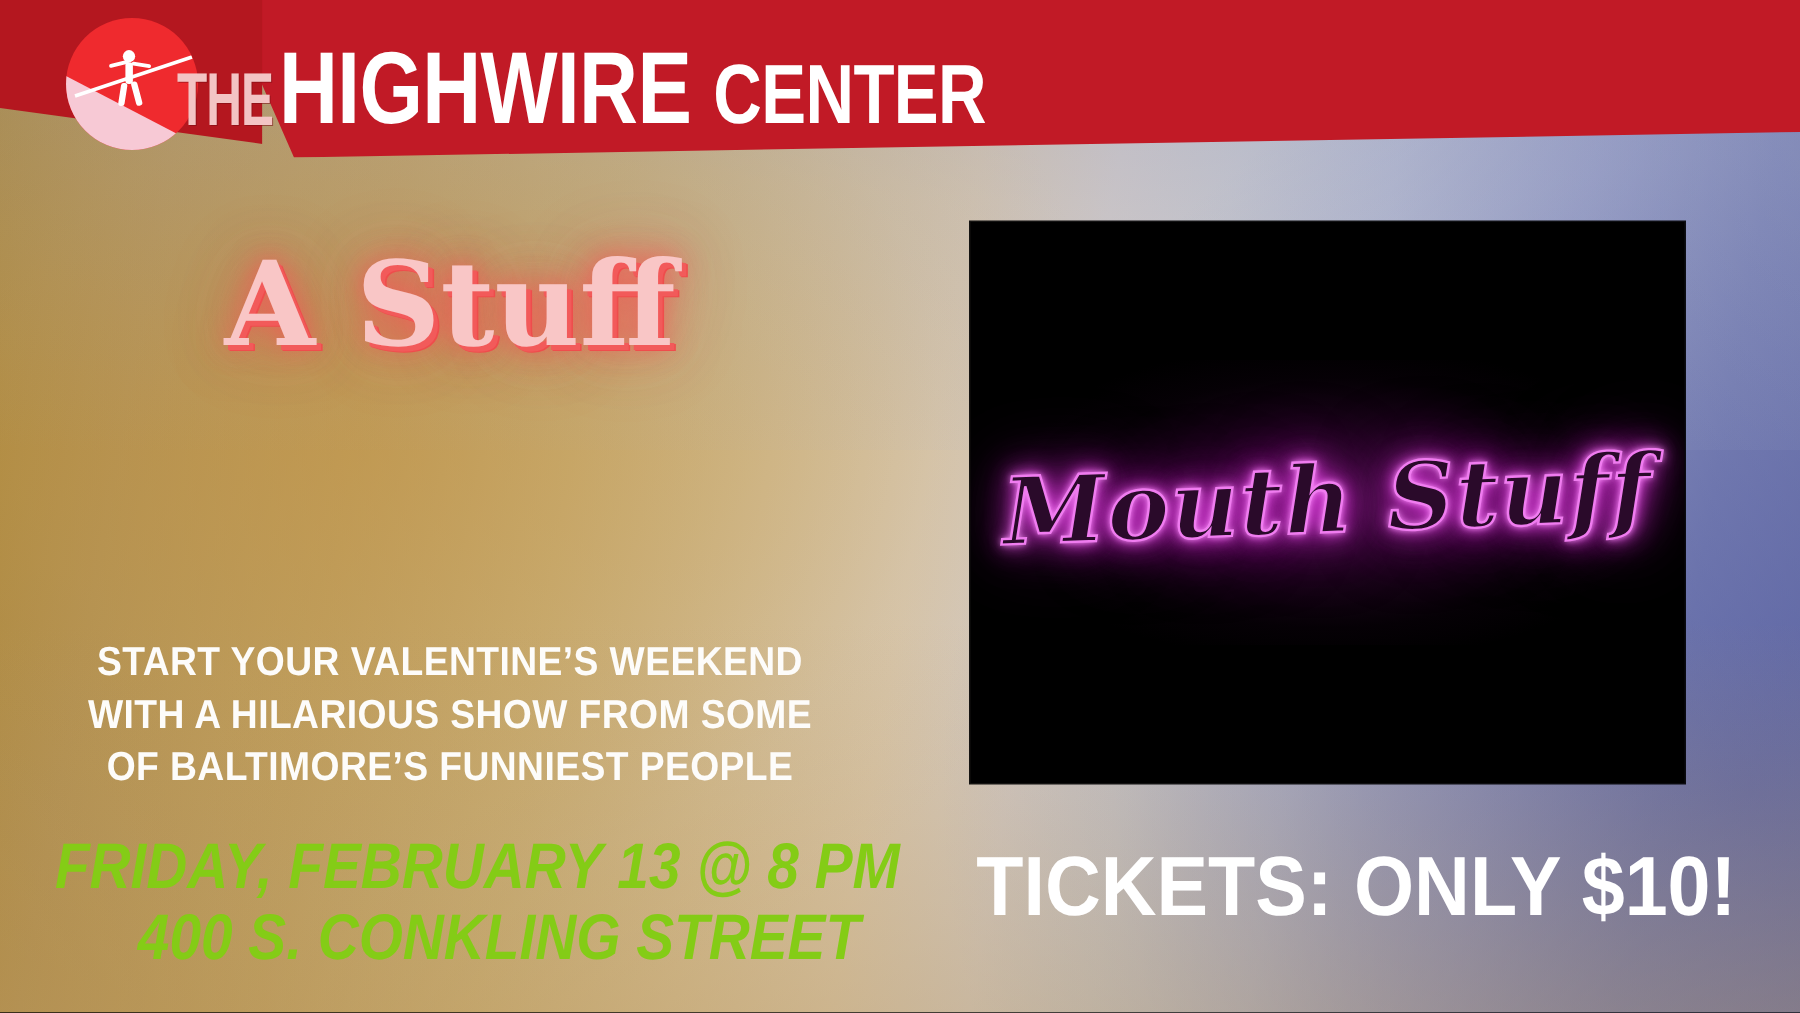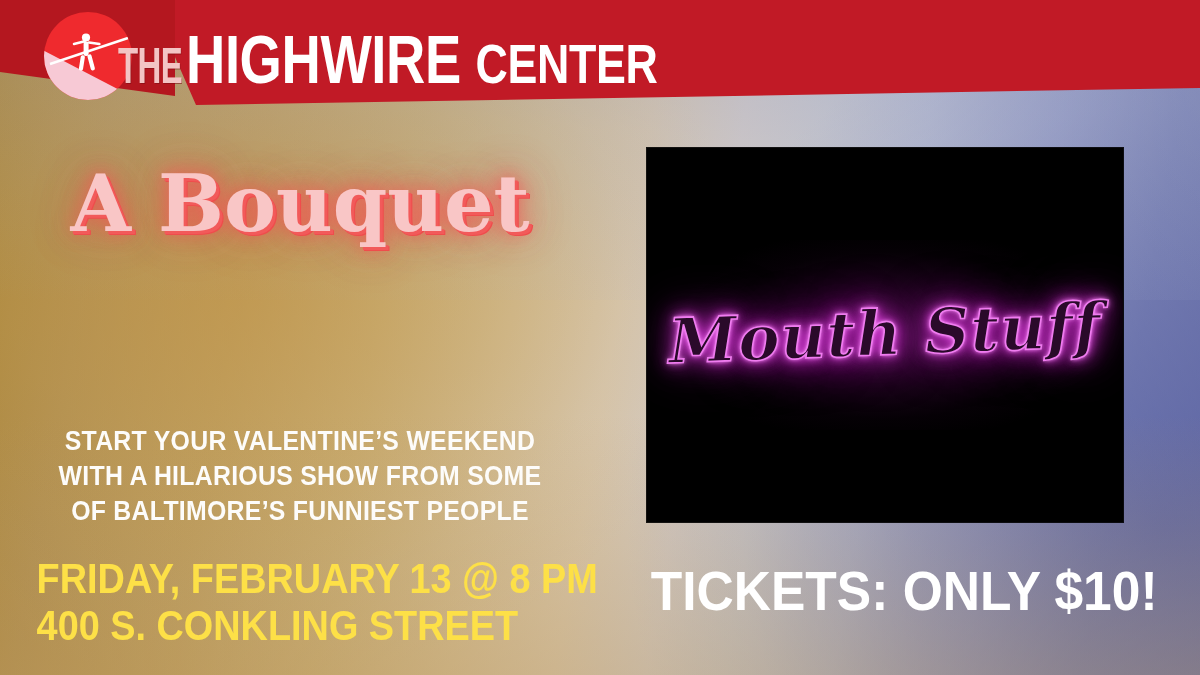--- a/index.html
+++ b/index.html
@@ -167,24 +167,25 @@
     letter-spacing:0.3px;
     color:#fdfcfa;
     transform:scaleX(0.92);
   }
   .subtitle div { white-space:nowrap; }
 
   
   .detail-block {
     position:absolute; left:0; top:556px;
     width:610px;
-    text-align:left;
-    font-family:"Liberation Sans Narrow","Liberation Sans", sans-serif;
-    font-weight:bold;
-    color:#fde047;
+    text-align:right;
+    font-family:"Liberation Sans Narrow","Liberation Sans", sans-serif;
+    font-weight:bold;
+    color:#84cc16;
+    font-style:italic;
   }
   .detail-date {
     font-size:43px; line-height:1.06;
     letter-spacing:0px;
     transform:scaleX(0.88);
     white-space:nowrap;
   }
   .detail-addr {
     font-size:43px; line-height:1.10;
     letter-spacing:0px;
@@ -278,21 +279,21 @@
       </g>
     </svg>
   </div>
 
   <div class="wordmark">
     <span class="wm-the">THE</span>
     <span class="wm-main"><span>HIGHWIRE</span> <span class="small">CENTER</span></span>
   </div>
 
   <div class="title-wrap">
-    <div class="title-line">A Bouquet</div>
+    <div class="title-line">A Stuff</div>
   </div>
 
   <div class="subtitle">
     <div>START YOUR VALENTINE’S WEEKEND</div>
     <div>WITH A HILARIOUS SHOW FROM SOME</div>
     <div>OF BALTIMORE’S FUNNIEST PEOPLE</div>
   </div>
 
   <div class="detail-block">
     <div class="detail-date">FRIDAY, FEBRUARY 13 @ 8 PM</div>

